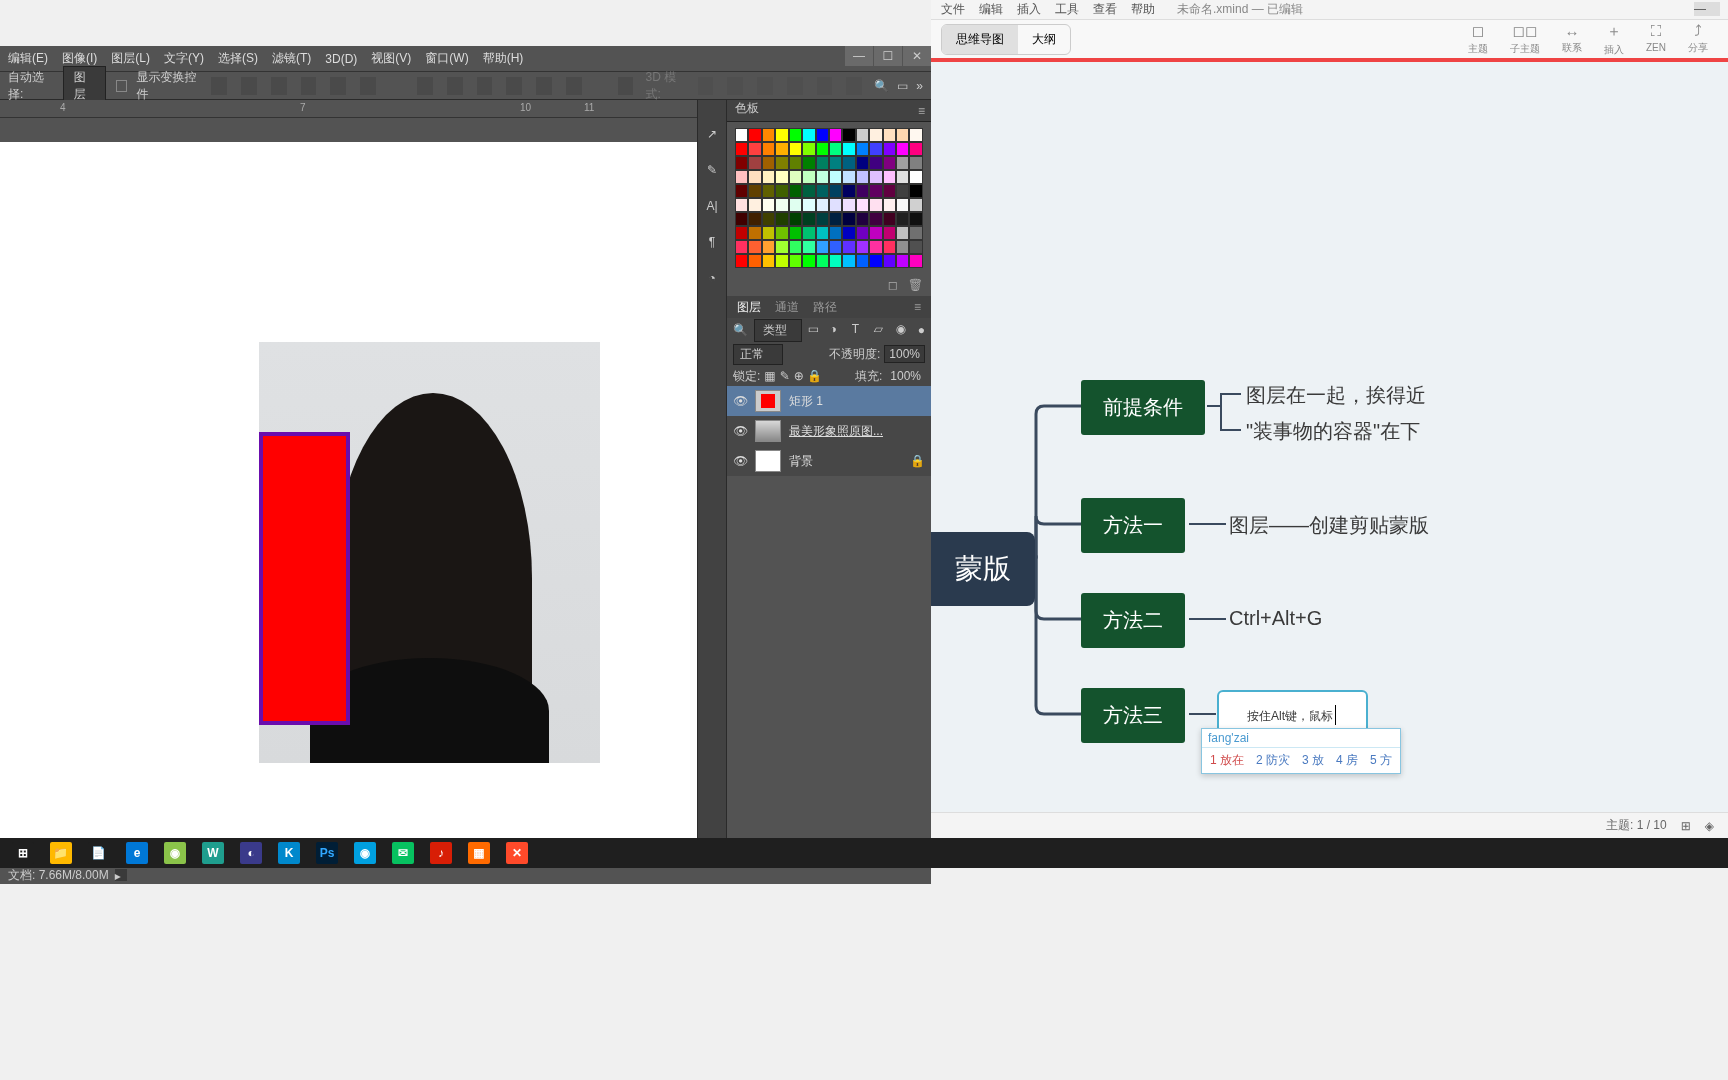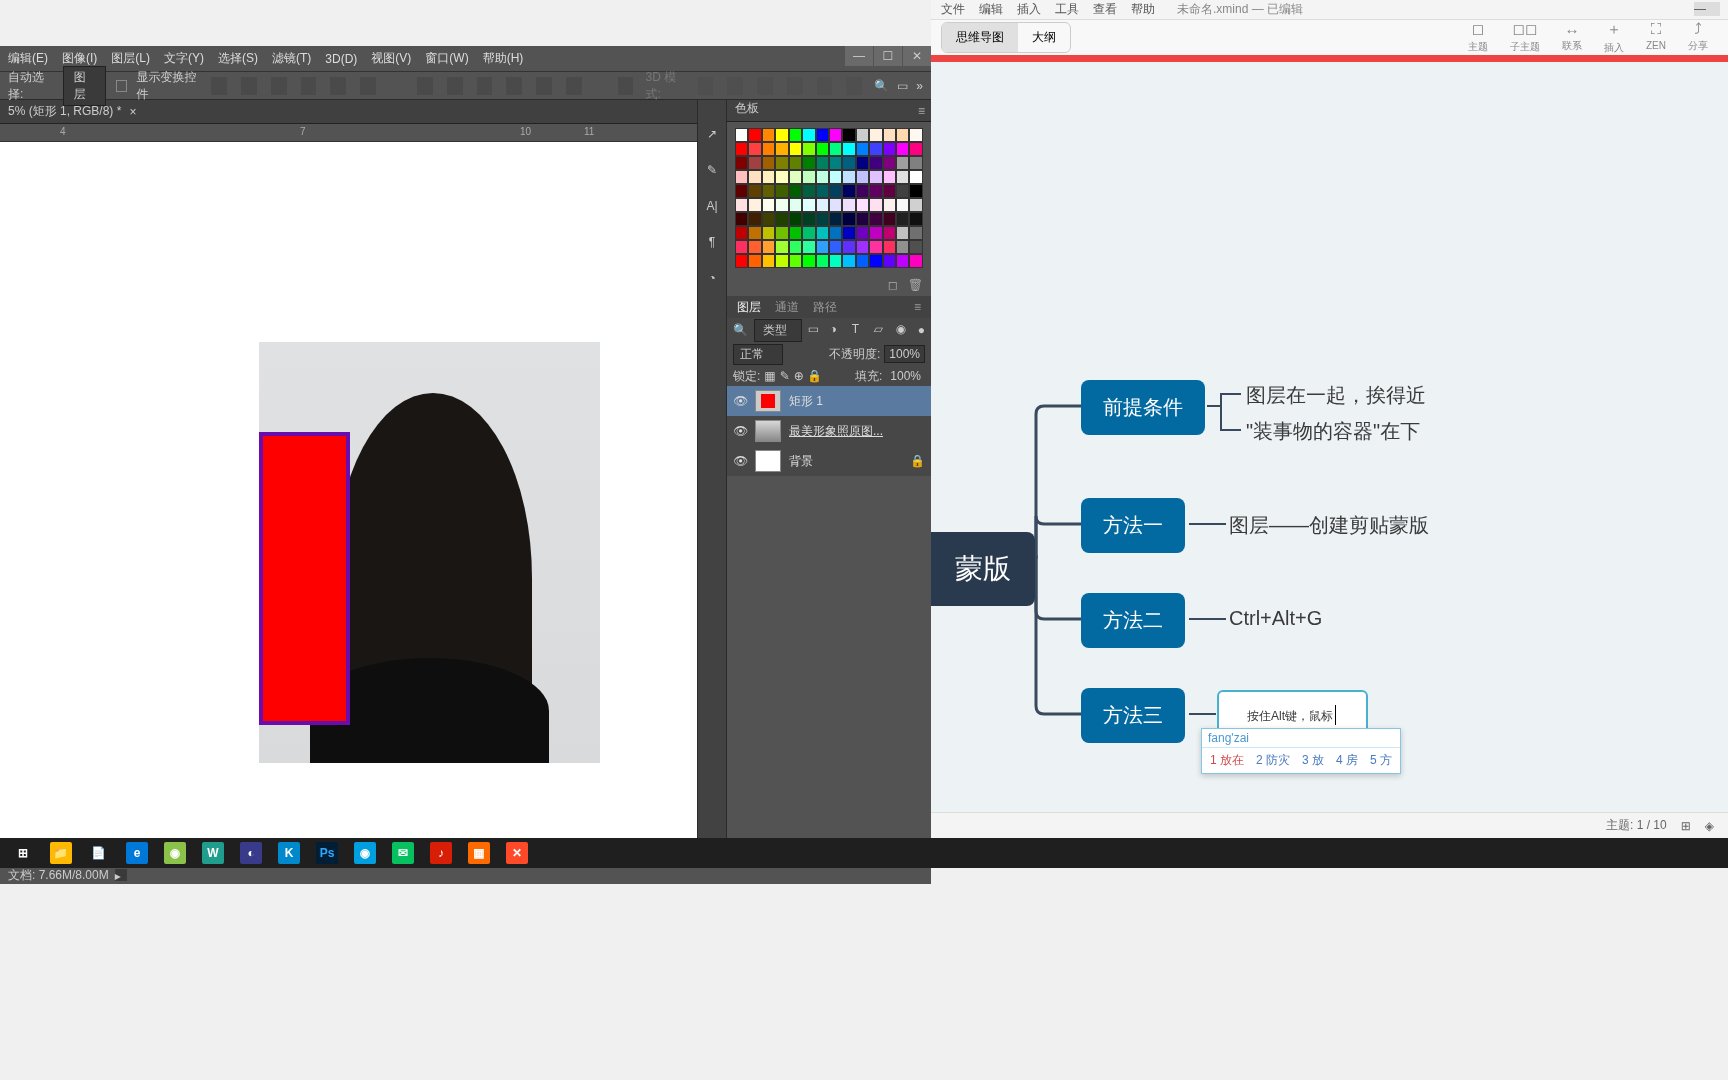--- a/index.html
+++ b/index.html
@@ -55,31 +55,31 @@
 .layers-ftr{position:absolute;bottom:0;left:0;width:204px;height:24px;background:#424242;display:flex;align-items:center;justify-content:flex-end;padding:0 8px;gap:10px;color:#aaa;}
 
 .ps-status{position:absolute;left:0;top:820px;width:931px;height:18px;background:#535353;color:#ccc;display:flex;align-items:center;padding:0 8px;}
 .ps-status .scroller{width:12px;height:12px;background:#3a3a3a;margin-left:6px;}
 
 
 .xm{position:absolute;left:931px;top:0;width:797px;height:838px;background:#f8f8f8;display:flex;flex-direction:column;}
 .xm-menubar{height:20px;background:#f4f4f4;display:flex;align-items:center;padding:0 10px;gap:14px;color:#555;border-bottom:1px solid #ddd;}
 .xm-title{margin-left:8px;color:#888;}
 .xm-minbtn{position:absolute;right:8px;top:2px;background:#ddd;width:26px;height:14px;}
-.xm-toolbar{height:42px;background:#f8f8f8;border-bottom:7px solid #ef4444;display:flex;align-items:center;}
+.xm-toolbar{height:42px;background:#f8f8f8;border-bottom:4px solid #ef4444;display:flex;align-items:center;}
 .xm-tabs{display:flex;border:1px solid #ccc;border-radius:6px;overflow:hidden;margin-left:10px;}
 .xm-tabs span{padding:6px 14px;}
 .xm-tabs .active{background:#e0e0e0;}
 .xm-toolbtns{margin-left:auto;display:flex;gap:22px;padding-right:20px;}
 .xm-toolbtn{display:flex;flex-direction:column;align-items:center;color:#888;}
 .xm-toolbtn .ic{font-size:15px;}
 .xm-toolbtn .lbl{font-size:10px;margin-top:2px;}
 
 .xm-canvas{flex:1;background:#edf2f5;position:relative;overflow:hidden;}
-.mm-node{position:absolute;border-radius:8px;padding:14px 22px;color:#fff;font-size:20px;font-weight:500;background:#0369a1;}
+.mm-node{position:absolute;border-radius:3px;padding:14px 22px;color:#fff;font-size:20px;font-weight:500;background:#14532d;}
 .mm-root{background:#2a3a4e;left:0;top:470px;padding:18px 24px;font-size:28px;border-radius:0 8px 8px 0;}
 .mm-leaf{position:absolute;color:#3a3a3a;font-size:20px;white-space:nowrap;}
 .mm-leaf.editing{border:2px solid #4ab0d0;padding:10px 28px;border-radius:6px;background:#fff;}
 .cursor-caret{display:inline-block;width:1px;height:20px;background:#000;vertical-align:middle;margin:0 2px;}
 
 
 .ime{position:absolute;background:#fff;border:1px solid #88c5e0;box-shadow:0 2px 6px rgba(0,0,0,0.2);z-index:100;}
 .ime-hdr{padding:2px 6px;color:#4a9ad0;border-bottom:1px solid #cce8f4;}
 .ime-cands{padding:4px 8px;display:flex;gap:12px;}
 .ime-cands span{color:#4a7ac0;text-align:center;}
@@ -140,24 +140,20 @@
     <span class="iconbtn" style="opacity:.4"></span>
     <span class="iconbtn" style="opacity:.4"></span>
     <span class="iconbtn" style="opacity:.4"></span>
     <div class="ps-options-right">
       <span>🔍</span>
       <span>▭</span>
       <span>»</span>
     </div>
   </div>
 
-  <div class="ps-tab">
-    <span>5% (矩形 1, RGB/8) *</span>
-    <span class="close">×</span>
-  </div>
 
   <div class="ps-ruler-h">
     <span class="tick" style="left:60px">4</span>
     <span class="tick" style="left:300px">7</span>
     <span class="tick" style="left:520px">10</span>
     <span class="tick" style="left:584px">11</span>
   </div>
 
   <div class="ps-workspace">
     <div class="ps-canvas">

